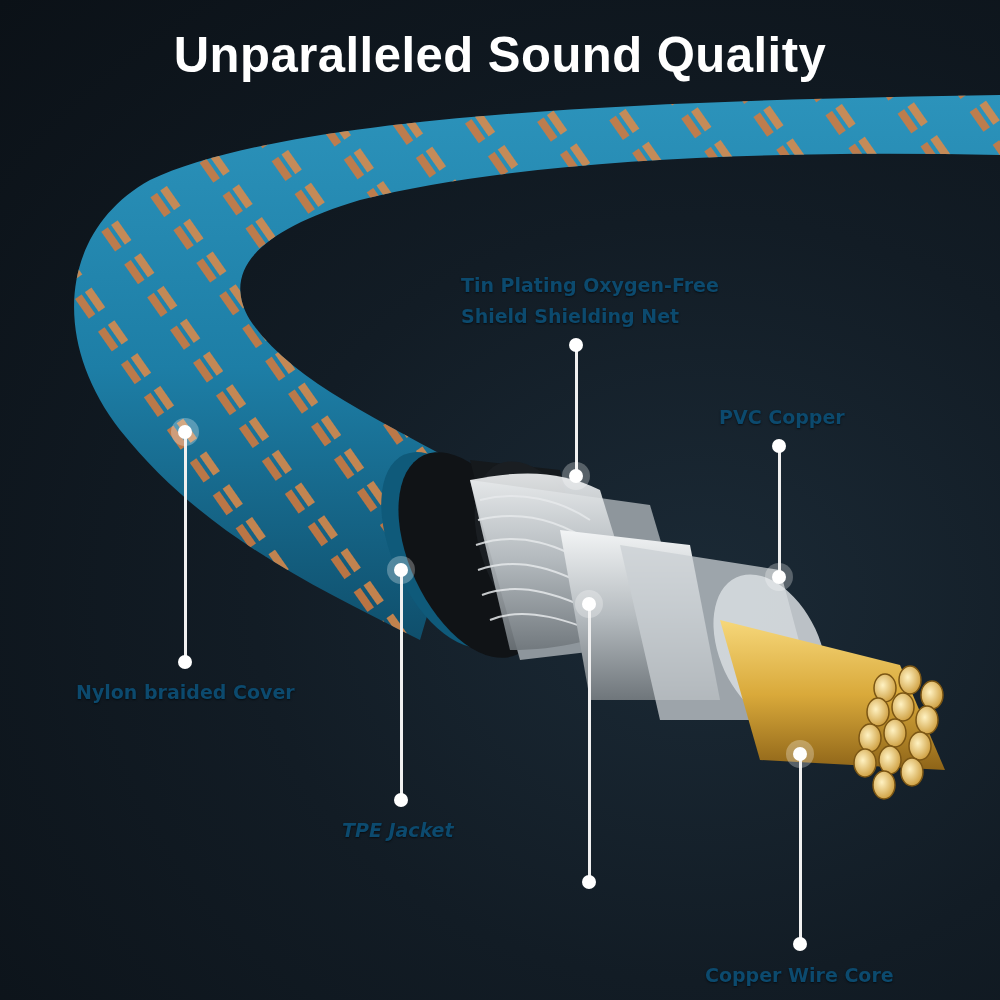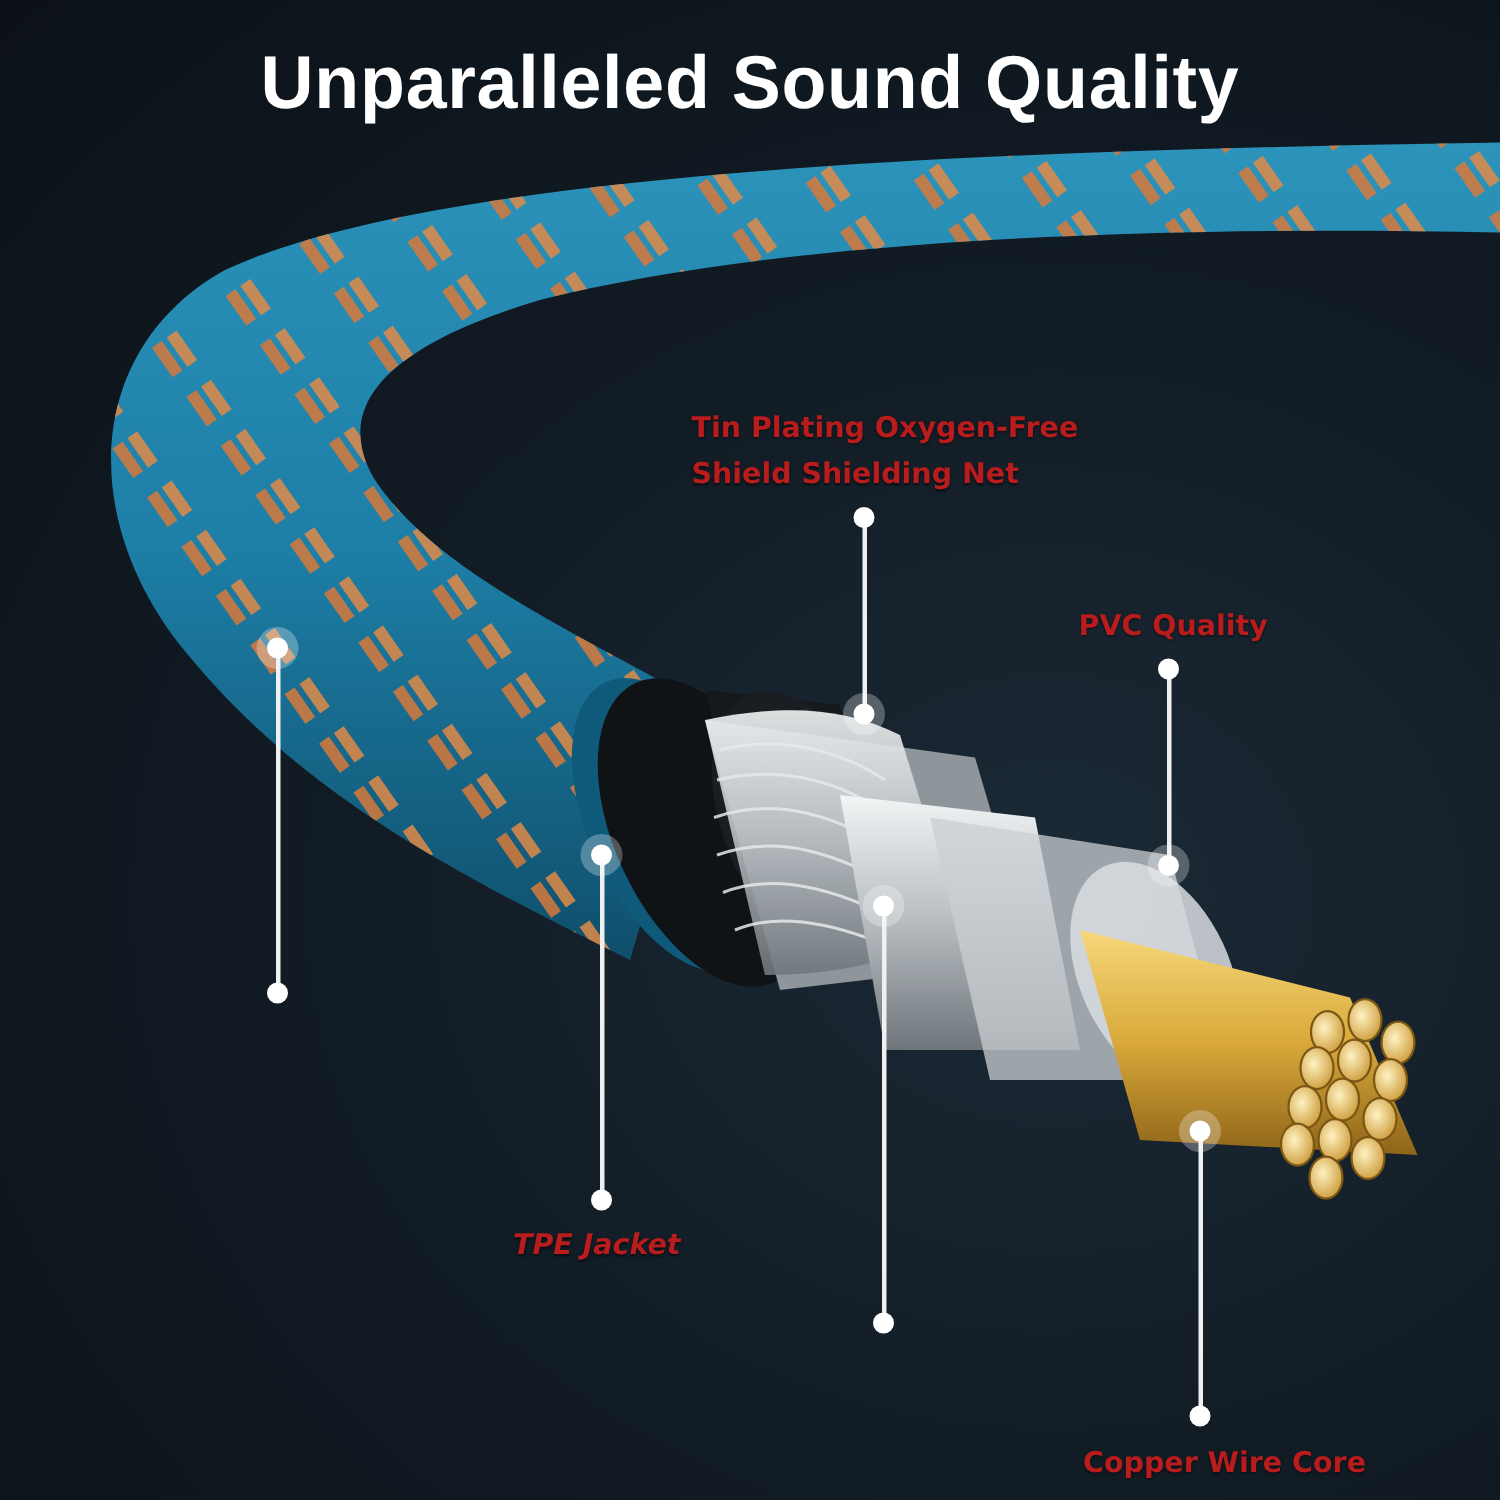--- a/index.html
+++ b/index.html
@@ -3,21 +3,21 @@
 <meta charset="utf-8">
 <style>
   html, body { margin:0; padding:0; }
   body { width:1000px; height:1000px; overflow:hidden; position:relative;
          background: radial-gradient(ellipse at 70% 60%, #1b2a36 0%, #121c25 45%, #0b1117 100%);
          font-family: "DejaVu Sans", sans-serif; }
   .stage { position:absolute; inset:0; }
   .title { position:absolute; left:0; right:0; top:26px; text-align:center;
            color:#fff; font-family:"Liberation Sans", sans-serif; font-weight:bold;
            font-size:50px; letter-spacing:0.5px; transform:scaleX(0.98); }
-  .label { position:absolute; color:#b91c1c; font-family:"DejaVu Sans", sans-serif;
+  .label { position:absolute; color:#0c4a6e; font-family:"DejaVu Sans", sans-serif;
            font-weight:bold; font-size:19px; line-height:31px; white-space:nowrap;
            text-shadow:0 1px 2px rgba(0,0,0,0.6); }
   .line { position:absolute; width:3px; background:#f0f0f0; }
   .dot { position:absolute; width:14px; height:14px; border-radius:50%; background:#fff;
          transform:translate(-50%,-50%); }
   .dot.halo { box-shadow:0 0 0 7px rgba(255,255,255,0.28); }
   svg.art { position:absolute; left:0; top:0; }
 </style>
 </head>
 <body>
@@ -102,36 +102,37 @@
   <div class="title">Unparalleled Sound Quality</div>
 
   <div class="label" style="left:461px; top:270px;">
     <div>Tin Plating Oxygen-Free</div>
     <div>Shield Shielding Net</div>
   </div>
   <div class="line" style="left:575px; top:345px; height:125px;"></div>
   <div class="dot" style="left:576px; top:345px;"></div>
   <div class="dot halo" style="left:576px; top:476px;"></div>
 
-  <div class="label" style="left:719px; top:402px;">PVC Quality</div>
+  <div class="label" style="left:719px; top:402px;">PVC Copper</div>
   <div class="line" style="left:778px; top:446px; height:130px;"></div>
   <div class="dot" style="left:779px; top:446px;"></div>
   <div class="dot halo" style="left:779px; top:577px;"></div>
 
   <div class="line" style="left:184px; top:432px; height:230px;"></div>
   <div class="dot halo" style="left:185px; top:432px;"></div>
   <div class="dot" style="left:185px; top:662px;"></div>
+  <div class="label" style="left:76px; top:677px;">Nylon braided Cover</div>
 
   <div class="line" style="left:400px; top:570px; height:230px;"></div>
   <div class="dot halo" style="left:401px; top:570px;"></div>
   <div class="dot" style="left:401px; top:800px;"></div>
   <div class="label" style="left:342px; top:815px;font-style:italic;">TPE Jacket</div>
 
   <div class="line" style="left:588px; top:604px; height:278px;"></div>
   <div class="dot halo" style="left:589px; top:604px;"></div>
   <div class="dot" style="left:589px; top:882px;"></div>
 
   <div class="line" style="left:799px; top:754px; height:190px;"></div>
   <div class="dot halo" style="left:800px; top:754px;"></div>
   <div class="dot" style="left:800px; top:944px;"></div>
-  <div class="label" style="left:722px; top:960px;">Copper Wire Core</div>
+  <div class="label" style="left:705px; top:960px;">Copper Wire Core</div>
 
 </div>
 
 </body></html>

